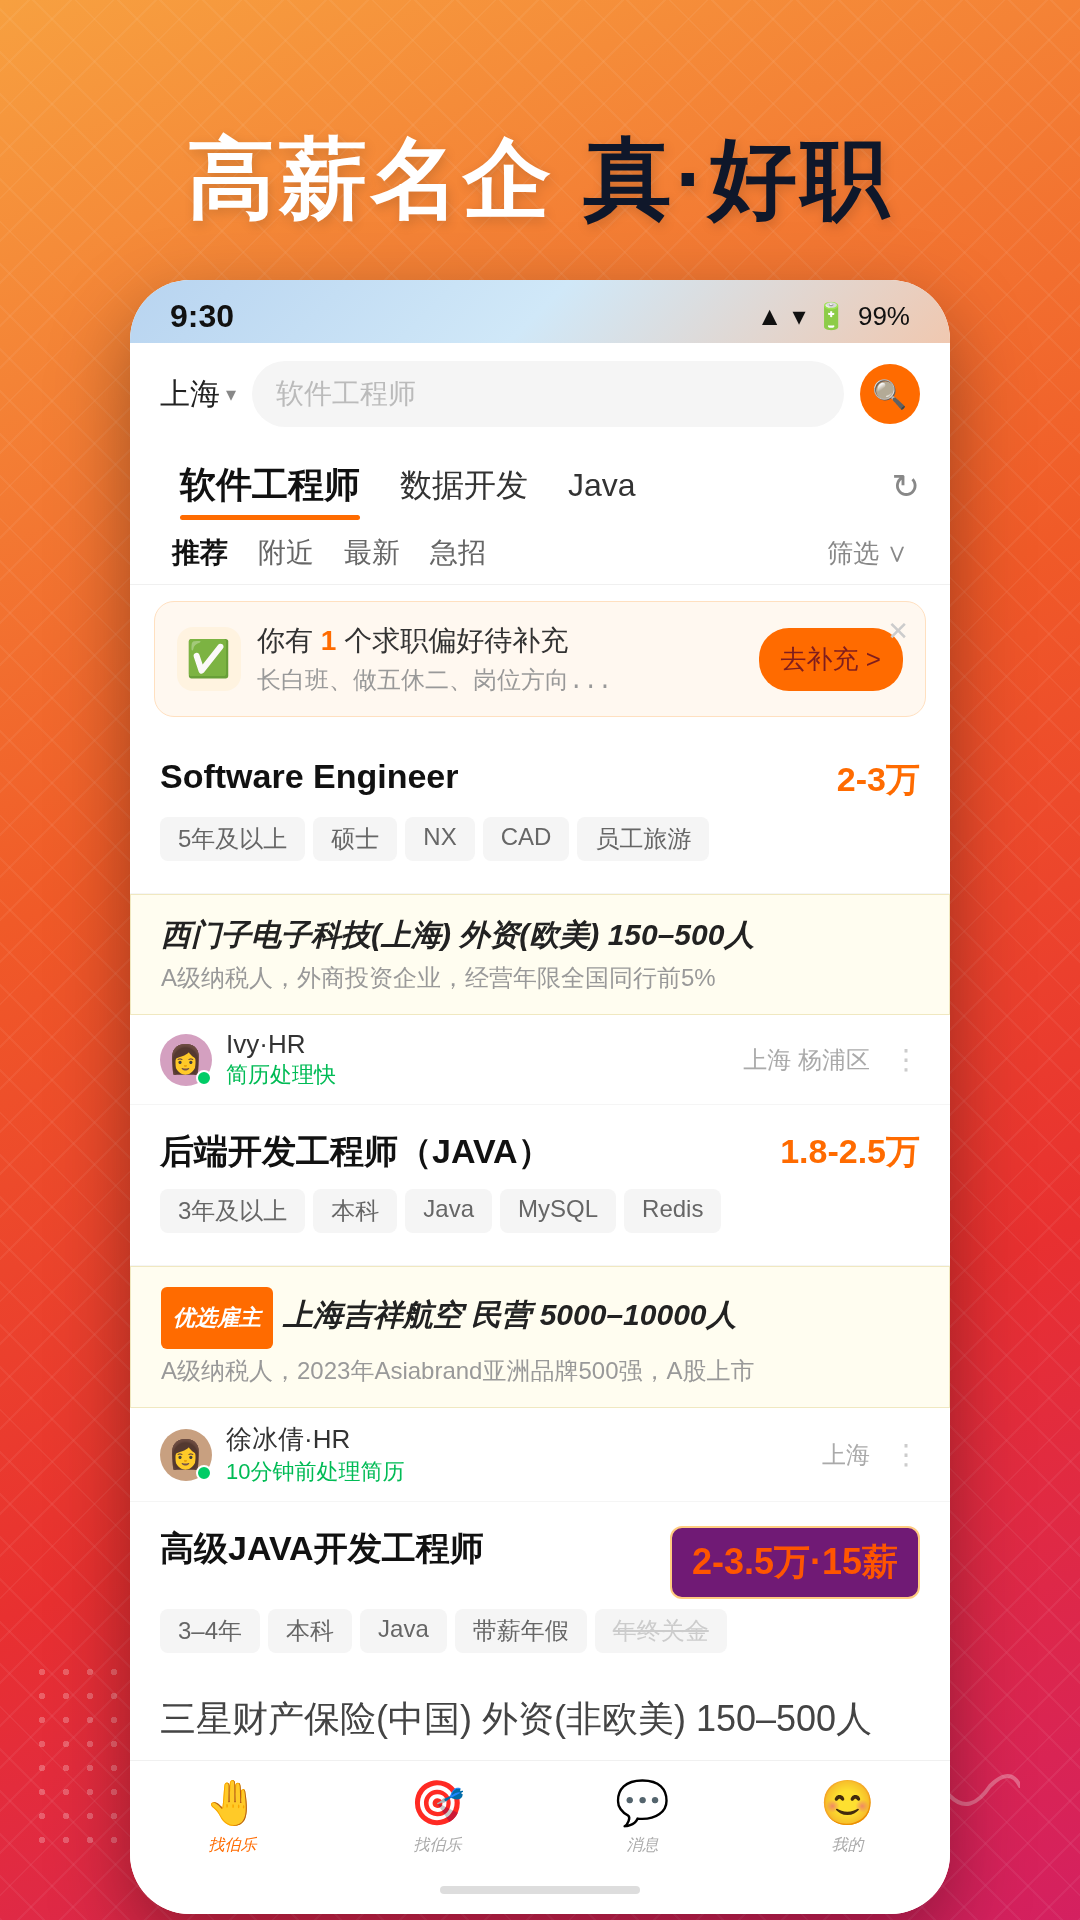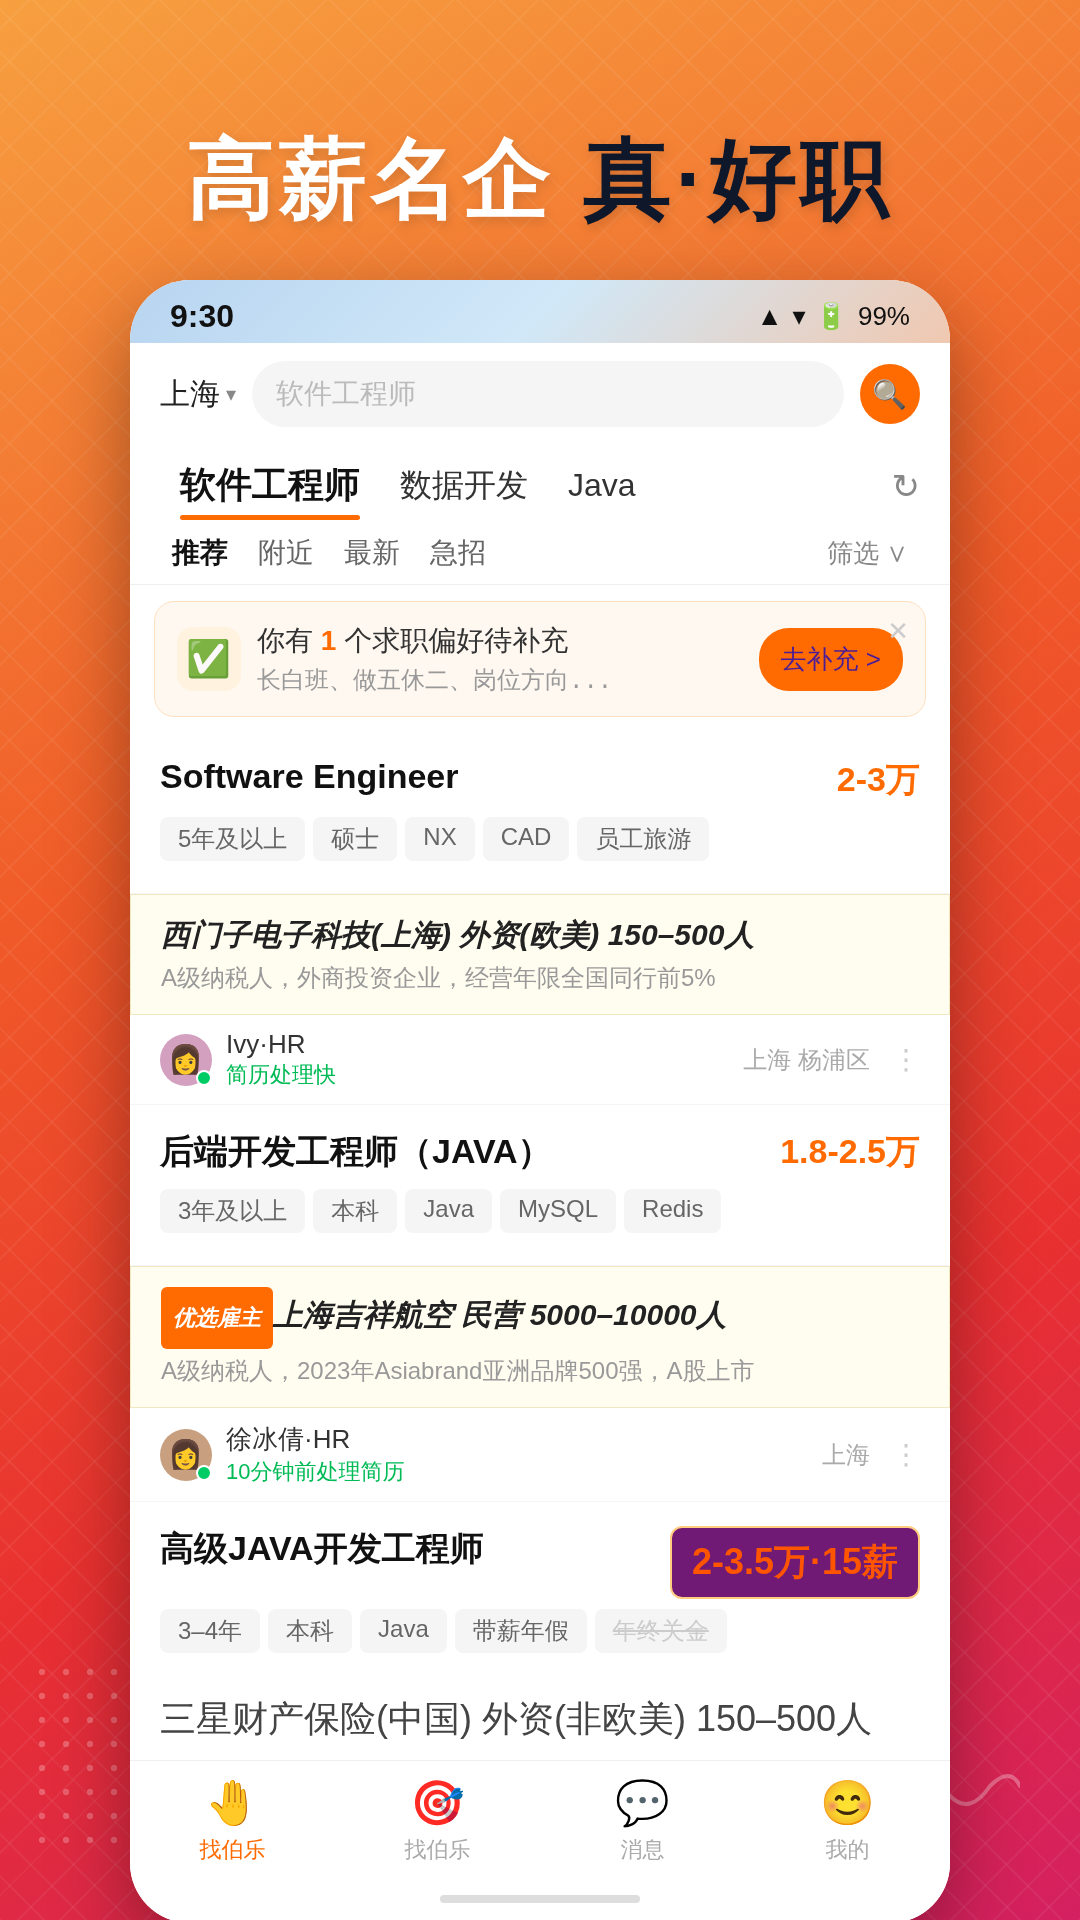--- a/index.html
+++ b/index.html
@@ -223,21 +223,21 @@
       font-weight: 700;
     }
     .notif-sub {
       font-size: 24px;
       color: #999;
       margin-top: 4px;
       font-family: Liberation Mono, monospace;
     }
     .notif-btn {
       background: #ff6b00;
-      color: #4c1d95;
+      color: #7f1d1d;
       border-radius: 30px;
       padding: 14px 22px;
       font-size: 26px;
       white-space: nowrap;
     }
     .notif-close {
       position: absolute;
       top: 14px;
       right: 16px;
       font-size: 26px;
@@ -303,20 +303,21 @@
       font-size: 24px;
       color: #999;
     }
     .preferred-badge {
       display: inline-block;
       background: #ff6b00;
       color: white;
       font-size: 22px;
       padding: 16px 12px;
       border-radius: 6px;
+      margin-right: 10px;
       font-weight: 600;
     }
 
     
     .hr-row {
       display: flex;
       align-items: center;
       padding: 14px 30px;
       gap: 14px;
       border-bottom: 1px solid #f5f5f5;
@@ -378,22 +379,23 @@
       gap: 6px;
     }
     .nav-icon {
       font-size: 42px;
       color: #ccc;
     }
     .nav-icon.active {
       color: #ff6b00;
     }
     .nav-label {
-      font-size: 22px;
+      font-size: 16px;
       color: #aaa;
+      font-style: italic;
     }
     .nav-label.active {
       color: #ff6b00;
     }
 
     
     .home-indicator {
       background: white;
       padding: 10px 0 20px;
       display: flex;

